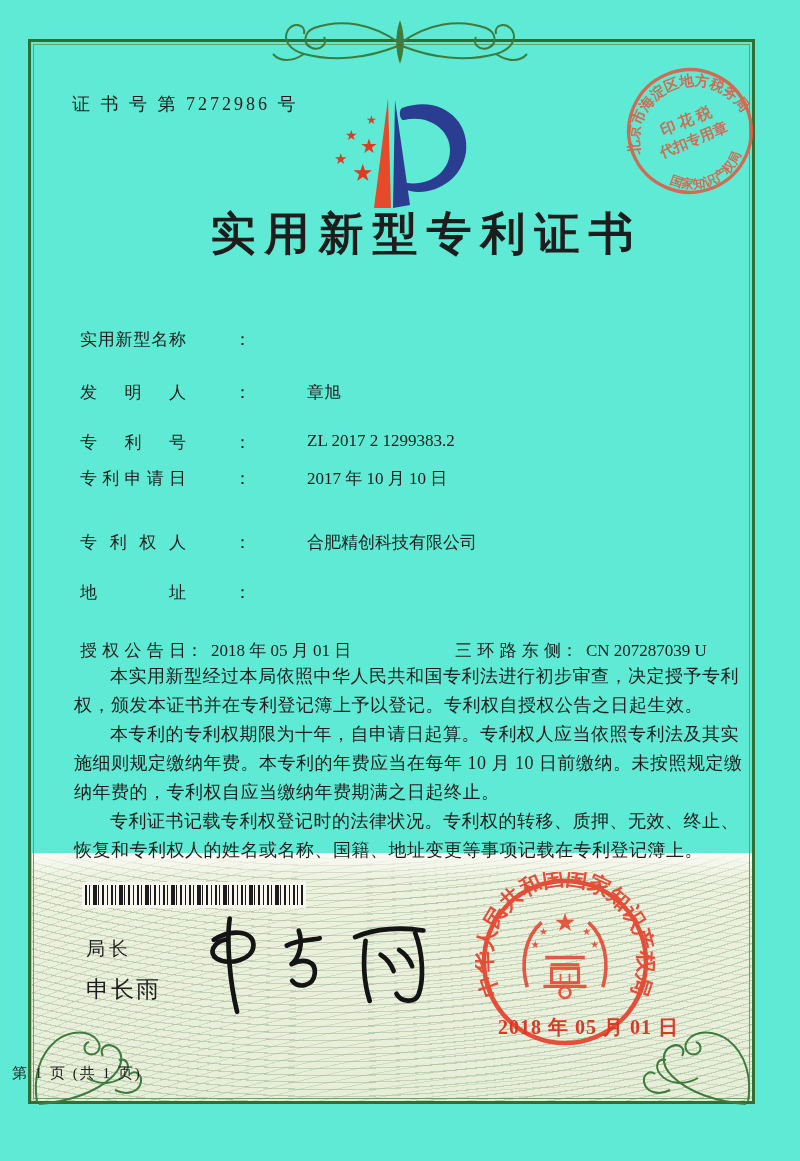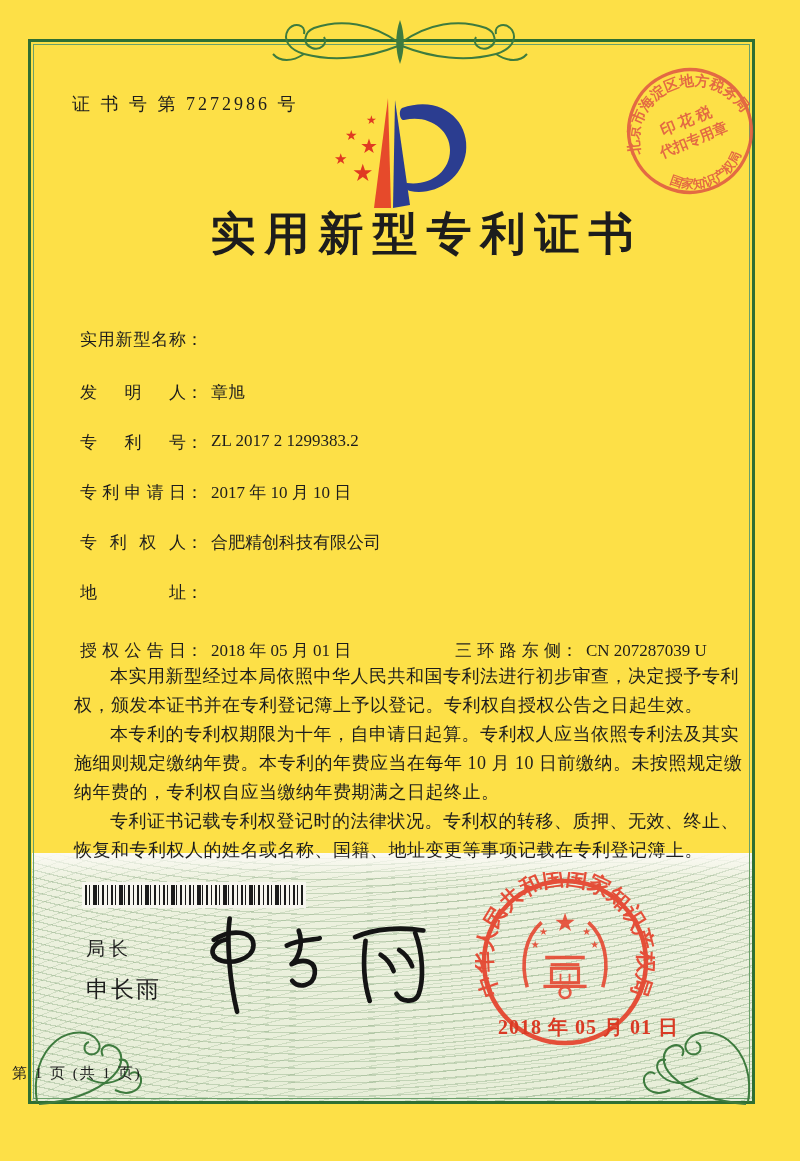--- a/index.html
+++ b/index.html
@@ -1,18 +1,18 @@
 <!DOCTYPE html>
 <html><head>
 <meta charset="utf-8">
 <style>
   html,body{margin:0;padding:0;background:#e9e7df;}
   .page{
     position:relative;width:800px;height:1161px;margin:0 auto;
-    background:#fde047;overflow:hidden;
+    background:#5eead4;overflow:hidden;
     font-family:"Liberation Serif","DejaVu Serif",serif;color:#1d1d1d;
   }
   
   .frame{
     position:absolute;left:28px;top:39px;width:727px;height:1065px;
     border:3px solid #2f6f33;box-sizing:border-box;pointer-events:none;
   }
   .frame::before{
     content:"";position:absolute;inset:2px;border:1px solid #6aa06a;
   }
@@ -39,25 +39,25 @@
   .title{
     position:absolute;left:0;right:0;top:204px;margin:0;text-align:center;
     font-size:45px;font-weight:bold;letter-spacing:9px;text-indent:9px;padding-left:44px;
   }
   
   .stamp{
     position:absolute;left:623px;top:64px;width:134px;height:134px;
     transform:rotate(-22deg);opacity:.88;
   }
   
-  .row{position:absolute;left:80px;width:668px;display:flex;align-items:flex-start;font-size:17px;}
+  .row{position:absolute;left:80px;width:668px;display:flex;align-items:flex-start;font-size:17px;gap:48px;}
   .flabel{flex:none;width:106px;text-align:justify;text-align-last:justify;}
   .colon{flex:none;margin-right:8px;}
   .fvalue{white-space:pre-line;max-width:490px;}
-  .r0{top:328px}.r1{top:381px}.r2{top:431px}.r3{top:481px}.r4{top:531px}.r5{top:581px}
+  .r0{top:328px}.r1{top:381px}.r2{top:431px}.r3{top:467px}.r4{top:531px}.r5{top:581px}
   .row-grant{top:639px;}
   .pair{display:flex;align-items:center;}
   .pair2{position:absolute;left:375px;top:0;}
   
   .body-text{position:absolute;left:74px;top:662px;width:676px;}
   .body-text p{
     margin:0;text-indent:2em;font-size:18px;line-height:29px;letter-spacing:.5px;
     font-family:"Liberation Serif","DejaVu Serif",serif;
   }
   

